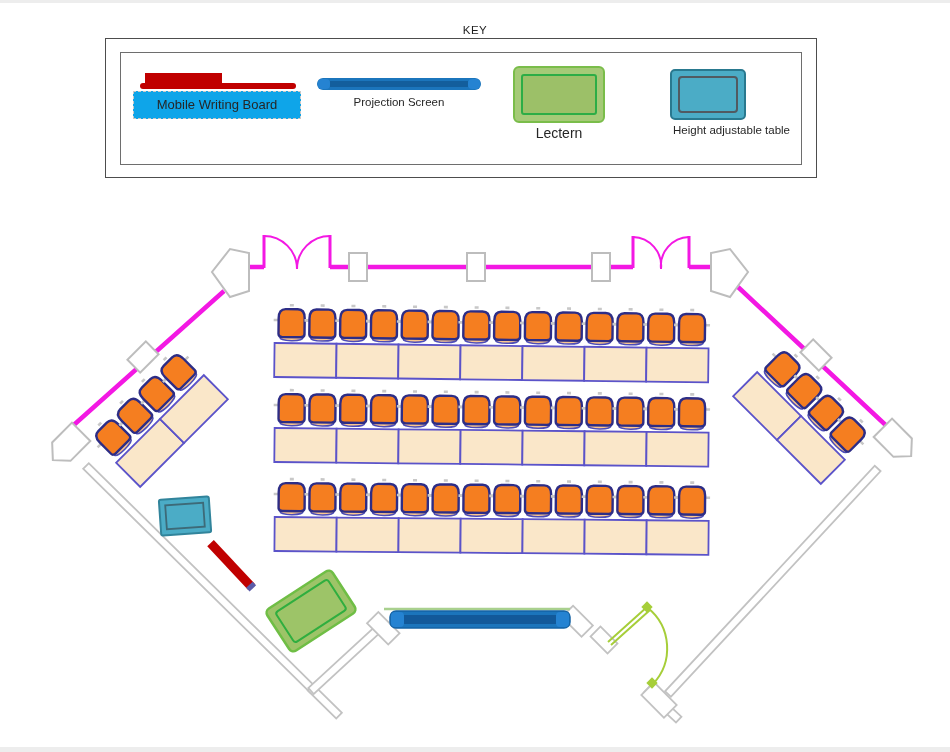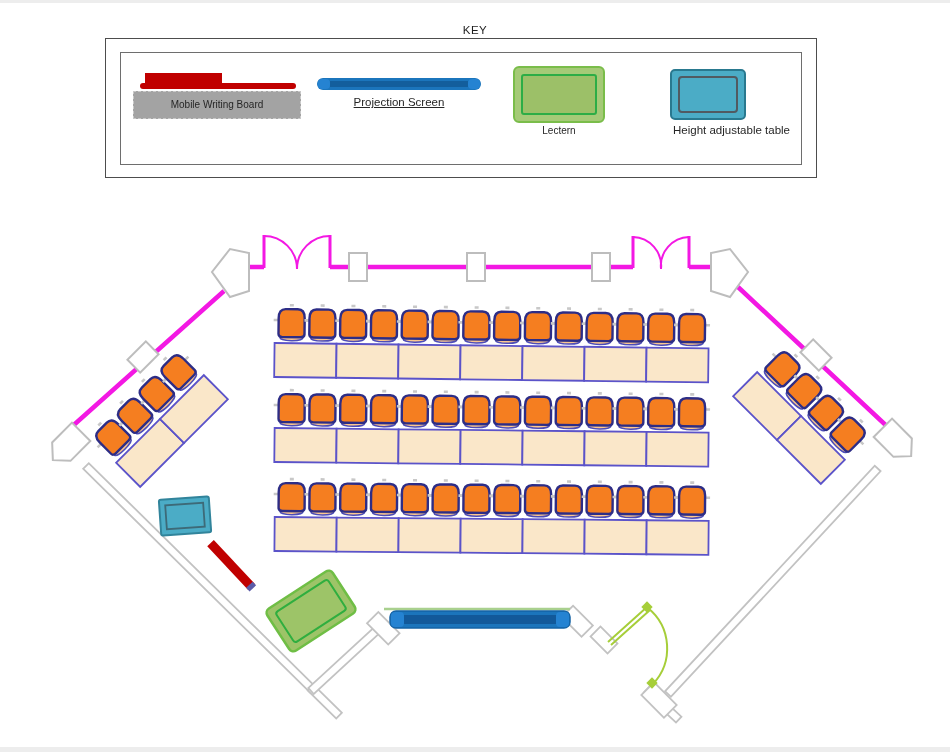--- a/index.html
+++ b/index.html
@@ -11,30 +11,30 @@
   
   .key-title{position:absolute;left:0;top:10px;width:950px;text-align:center;
     font-size:11.5px;color:#1f1f1f;letter-spacing:.5px;margin-top:14px;}
   .key-outer{position:absolute;left:105px;top:38px;width:710px;height:138px;
     border:1.5px solid #4d4d4d;background:#fff;}
   .key-inner{position:absolute;left:14px;top:13px;right:14px;bottom:12px;
     border:1px solid #6e6e6e;}
   .bar1{position:absolute;left:145px;top:73px;width:77px;height:10px;background:#c00000;}
   .bar2{position:absolute;left:140px;top:83px;width:156px;height:6px;background:#c00000;border-radius:3px;}
   .board-label{position:absolute;left:133px;top:91px;width:166px;height:26px;
-    border:1px dashed #c9c9c9;background:#a3a3a3;line-height:26px;text-align:center;font-size:10px;}
+    border:1px dashed #c9c9c9;background:#0ea5e9;line-height:26px;text-align:center;font-size:13px;}
   .screen-bar{position:absolute;left:317px;top:78px;width:164px;height:12px;border-radius:6px;background:#1b75bc;}
   .screen-bar-inner{position:absolute;left:13px;top:3px;width:138px;height:6px;background:#135e9c;}
   .screen-cap{position:absolute;top:1px;width:12px;height:10px;border-radius:4px;background:#2583d2;}
-  .screen-label{position:absolute;left:317px;top:96px;width:164px;text-align:center;font-size:11.5px;text-decoration:underline;}
+  .screen-label{position:absolute;left:317px;top:96px;width:164px;text-align:center;font-size:11.5px;}
   .lectern-icon{position:absolute;left:513px;top:66px;width:88px;height:53px;background:#a5ca77;
     border:2px solid #7abd4a;border-radius:6px;}
   .lectern-icon-inner{position:absolute;left:6px;top:6px;right:6px;bottom:6px;background:#9cc068;
     border:2px solid #2cad46;border-radius:3px;}
-  .lectern-label{position:absolute;left:513px;top:125px;width:92px;text-align:center;font-size:10px;}
+  .lectern-label{position:absolute;left:513px;top:125px;width:92px;text-align:center;font-size:14px;}
   .adj-icon{position:absolute;left:670px;top:69px;width:72px;height:47px;background:#4bacc6;
     border:2px solid #29798f;border-radius:5px;}
   .adj-icon-inner{position:absolute;left:6px;top:5px;right:6px;bottom:5px;
     border:2px solid #515a61;border-radius:4px;}
   .adj-label{position:absolute;left:626px;top:124px;width:164px;text-align:right;font-size:11.5px;}
   
   #plan{position:absolute;left:0;top:0;}
   .pillar{fill:#ffffff;stroke:#bdbdbd;stroke-width:2;}
   .dwall{fill:#ffffff;stroke:#c2c2c2;stroke-width:1.8;}
   .table{fill:#fae7c9;stroke:#5b53c9;stroke-width:1.8;}

